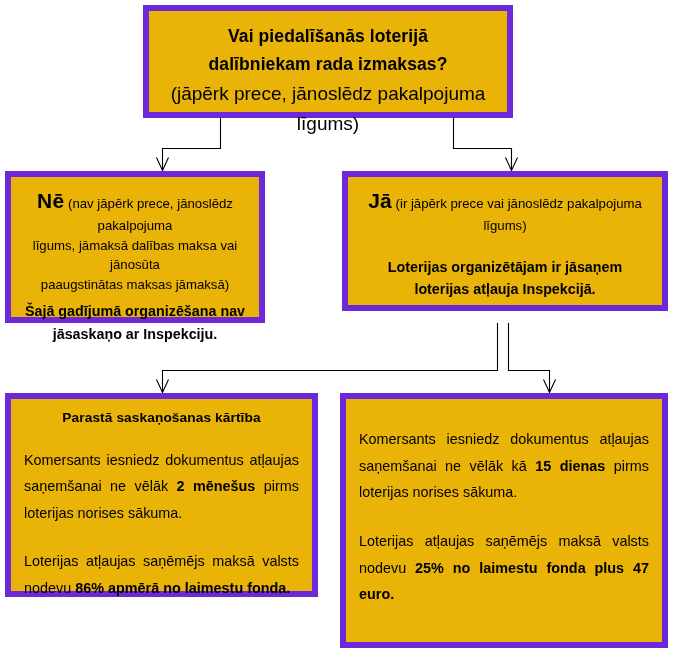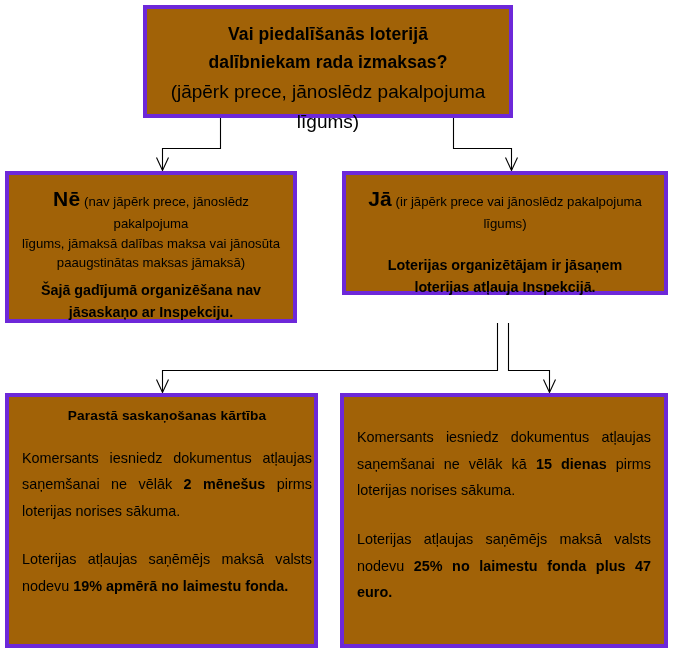--- a/index.html
+++ b/index.html
@@ -18,22 +18,22 @@
     width: 674px;
     height: 652px;
     background: #ffffff;
     overflow: hidden;
   }
 
   
   .node {
     position: absolute;
     box-sizing: border-box;
-    border: 4px solid #6d28d9;
-    background: #a16207;
+    border: 6px solid #6d28d9;
+    background: #eab308;
     padding: 6px 10px;
   }
 
   .node .line {
     margin: 0;
     padding: 0;
   }
 
   
   #node-question {
@@ -55,29 +55,29 @@
     font-weight: normal;
     text-align: center;
     line-height: 1.62;
     margin-top: 2px;
   }
 
   
   #node-no {
     left: 5px;
     top: 171px;
-    width: 292px;
+    width: 260px;
     height: 152px;
     padding: 8px 8px 0 8px;
   }
   #node-yes {
     left: 342px;
     top: 171px;
     width: 326px;
-    height: 124px;
+    height: 140px;
     padding: 8px 8px 0 8px;
   }
 
   .d-head {
     text-align: center;
     line-height: 1.48;
     font-size: 13.2px;
   }
   .d-head .big {
     font-size: 21px;
@@ -91,22 +91,22 @@
     line-height: 1.58;
     margin-top: 6px;
   }
   #node-yes .d-body { margin-top: 20px; }
 
   
   #node-standard {
     left: 5px;
     top: 393px;
     width: 313px;
-    height: 255px;
-    padding: 9px 2px 0 13px;
+    height: 204px;
+    padding: 9px 13px 0 13px;
   }
   #node-fast {
     left: 340px;
     top: 393px;
     width: 328px;
     height: 255px;
     padding: 9px 13px 0 13px;
   }
   .p-title {
     text-align: center;
@@ -200,21 +200,21 @@
     </div>
     <div class="d-body">
       <div class="line">Loterijas organizētājam ir jāsaņem</div>
       <div class="line">loterijas atļauja Inspekcijā.</div>
     </div>
   </div>
 
   <div class="node" id="node-standard">
     <div class="p-title">Parastā saskaņošanas kārtība</div>
     <div class="p-para"><span>Komersants iesniedz dokumentus atļaujas saņemšanai ne vēlāk </span><b>2 mēnešus</b><span> pirms loterijas norises sākuma.</span></div>
-    <div class="p-para second"><span>Loterijas atļaujas saņēmējs maksā valsts nodevu </span><b>19% apmērā no laimestu fonda.</b></div>
+    <div class="p-para second"><span>Loterijas atļaujas saņēmējs maksā valsts nodevu </span><b>86% apmērā no laimestu fonda.</b></div>
   </div>
 
   <div class="node" id="node-fast">
     <div class="p-para"><span>Komersants iesniedz dokumentus atļaujas saņemšanai ne vēlāk kā </span><b>15 dienas</b><span> pirms loterijas norises sākuma.</span></div>
     <div class="p-para second"><span>Loterijas atļaujas saņēmējs maksā valsts nodevu </span><b>25% no laimestu fonda plus 47 euro.</b></div>
   </div>
 
 </div>
 
 </body></html>

